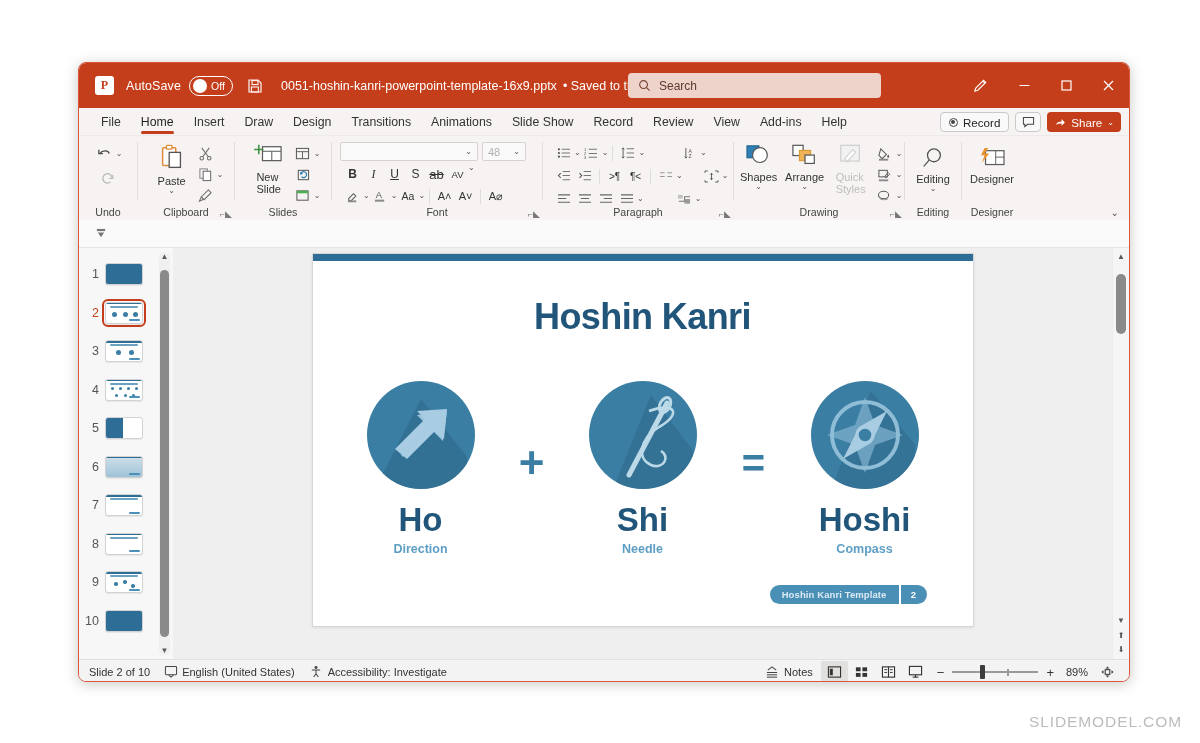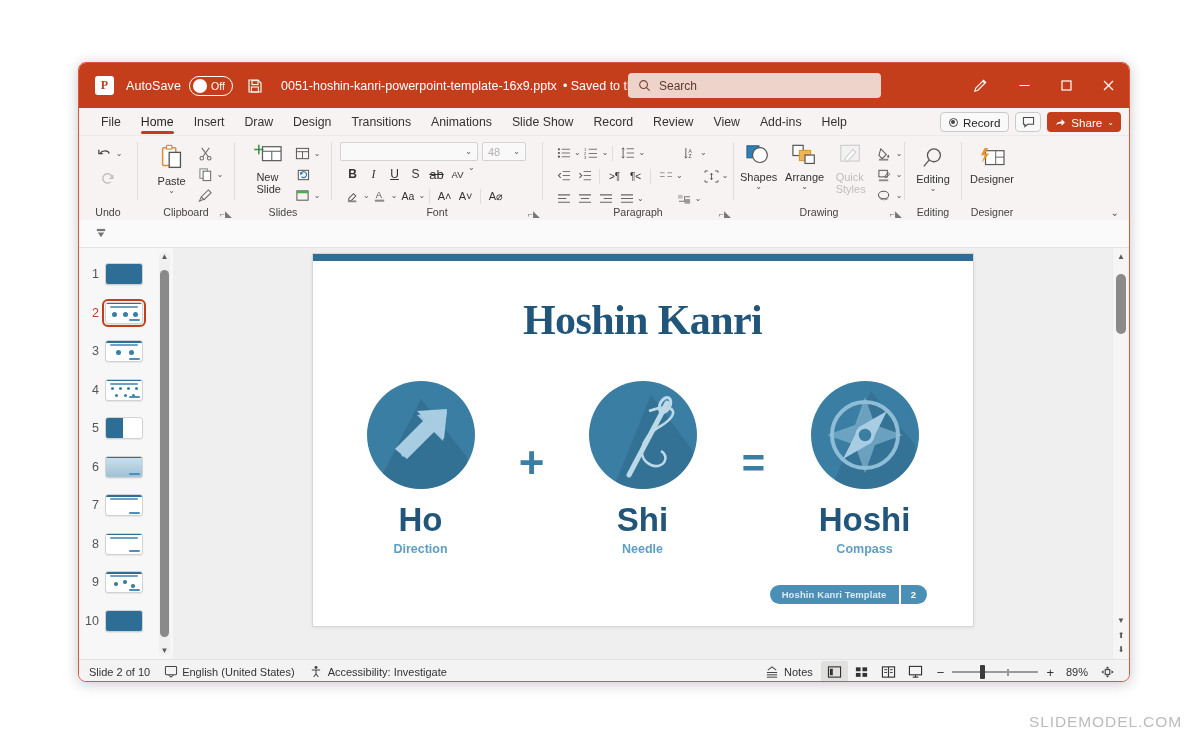--- a/index.html
+++ b/index.html
@@ -140,21 +140,21 @@
 
   
   .canvaspane { flex:1; position:relative; display:flex; align-items:flex-start; justify-content:center; padding-top:6px; }
   .slide {
     width:660px; height:372px; background:#fff; box-shadow:0 0 0 1px #d6d6d6, 0 1px 4px rgba(0,0,0,.12);
     position:relative; overflow:hidden;
   }
   .slide .topbar { position:absolute; left:0; right:0; top:0; height:7px; background:#2e6d96; }
   .slide-title {
     position:absolute; left:0; right:0; top:42px; text-align:center;
-    font-size:42px; font-weight:bold; color:#21557a; letter-spacing:-.6px;font-family:Liberation Serif, serif;
+    font-size:36px; font-weight:bold; color:#21557a; letter-spacing:-.6px;
   }
   .icons-row { position:absolute; left:0; right:0; top:127px; display:flex; align-items:center; justify-content:center; gap:0; }
   .iconwrap { width:170px; display:flex; flex-direction:column; align-items:center; }
   .circ { width:108px; height:108px; border-radius:50%; background:#3b7ea4; position:relative; overflow:hidden; }
   .op-sym { width:52px; text-align:center; font-size:44px; font-weight:bold; color:#3b7ea4; line-height:1; margin-top:-12px;}
   .big-word { font-size:33px; font-weight:bold; color:#21557a; margin-top:14px; line-height:1; }
   .sub-word { font-size:12.5px; font-weight:bold; color:#5d9ec4; margin-top:6px; }
 
   .footer-pill {
     position:absolute; right:46px; bottom:22px; display:flex; align-items:center;

